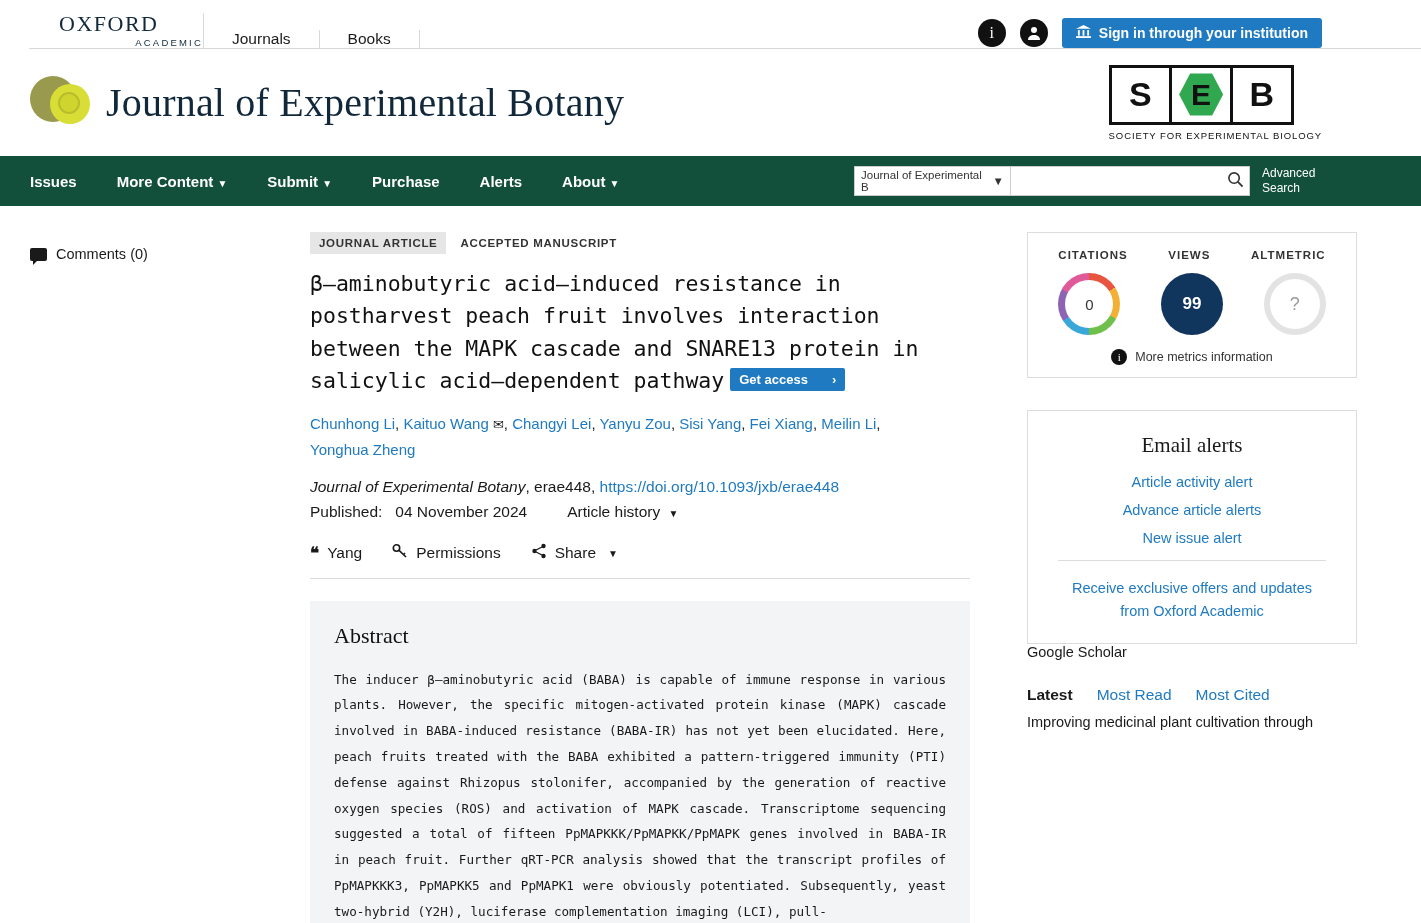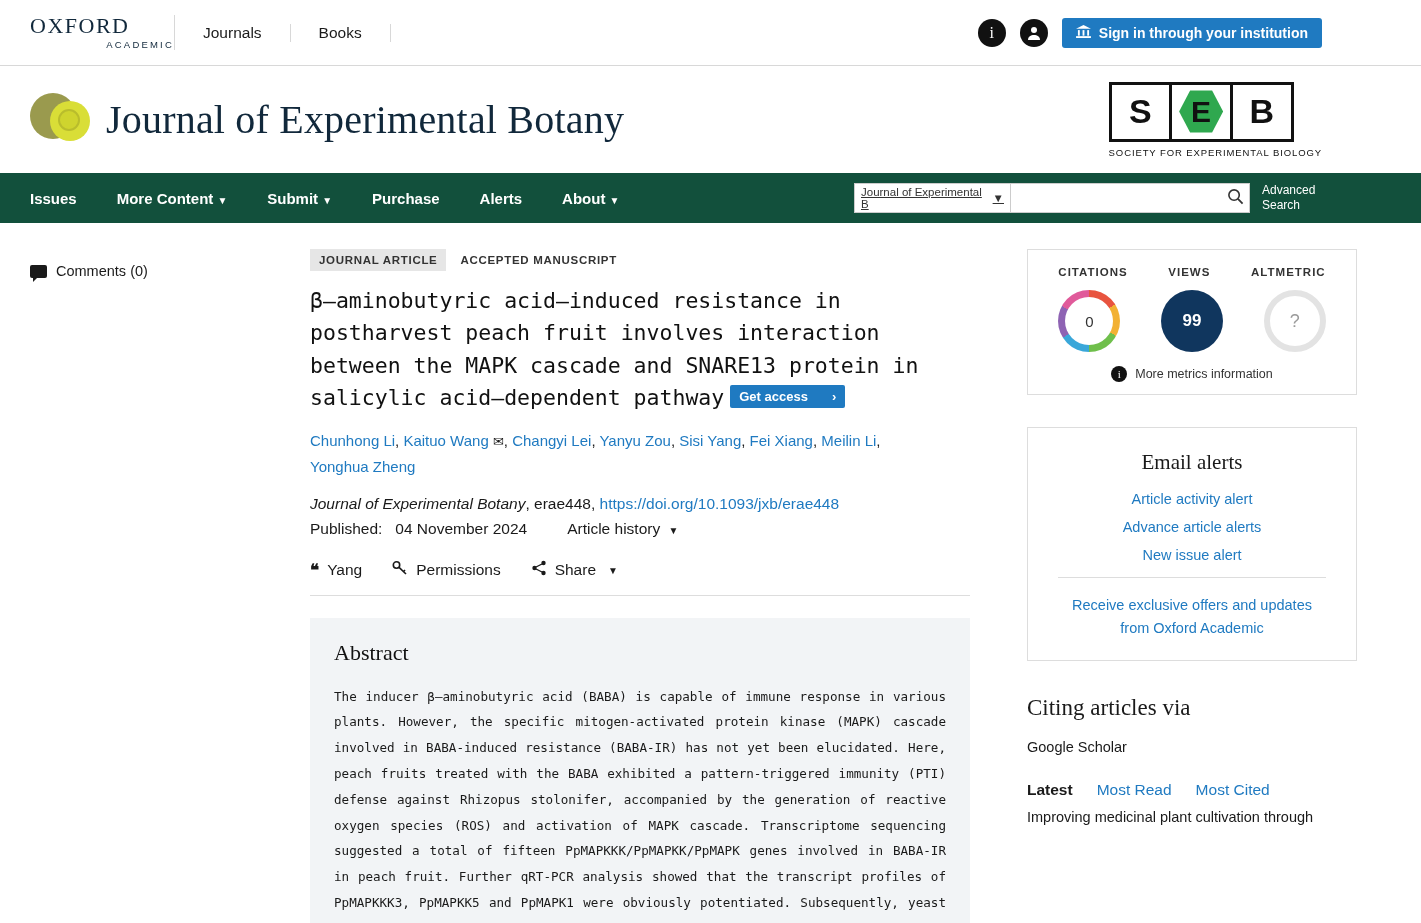--- a/index.html
+++ b/index.html
@@ -7,25 +7,26 @@
     margin: 0; padding: 0;
     width: 1421px; height: 923px;
     overflow: hidden;
     background: #ffffff;
     font-family: "Liberation Sans", sans-serif;
     color: #1a1a1a;
   }
 
   
   .topbar {
-    height: 66px;
-    display: flex;
-    align-items: center;
+    height: 49px;
+    display: flex;
+    align-items: flex-end;
     border-bottom: 1px solid #d8d8d8;
     background: #fff;
+    margin-left: 29px;
   }
   .brand-logo {
     width: 175px;
     display: flex;
     flex-direction: column;
     justify-content: center;
     padding-left: 30px;
     border-right: 1px solid #d8d8d8;
   }
   .brand-oxford {
@@ -195,21 +196,20 @@
     border-right: none;
     height: 30px;
     width: 156px;
     display: flex;
     align-items: center;
     padding: 8px 6px;
     font-size: 11.5px;
     color: #333;
     justify-content: space-between;
     cursor: pointer;
-    text-decoration: underline;
   }
   .search-input-box {
     background: #fff;
     border: 1px solid #ccc;
     height: 30px;
     width: 240px;
     display: flex;
     align-items: center;
   }
   .search-input-box input {
@@ -683,21 +683,20 @@
       <a class="alert-link">Article activity alert</a>
       <a class="alert-link">Advance article alerts</a>
       <a class="alert-link">New issue alert</a>
       <div class="alerts-div"></div>
       <a class="offers-link">
         <span>Receive exclusive offers and updates</span><br>
         <span>from Oxford Academic</span>
       </a>
     </div>
 
-    <h3 class="citing-h">Citing articles via</h3>
     <div class="gscholar">Google Scholar</div>
     <div class="citing-tabs">
       <span class="active">Latest</span>
       <span class="tab">Most Read</span>
       <span class="tab">Most Cited</span>
     </div>
     <div class="citing-item">Improving medicinal plant cultivation through</div>
 
   </div>
 </div>

